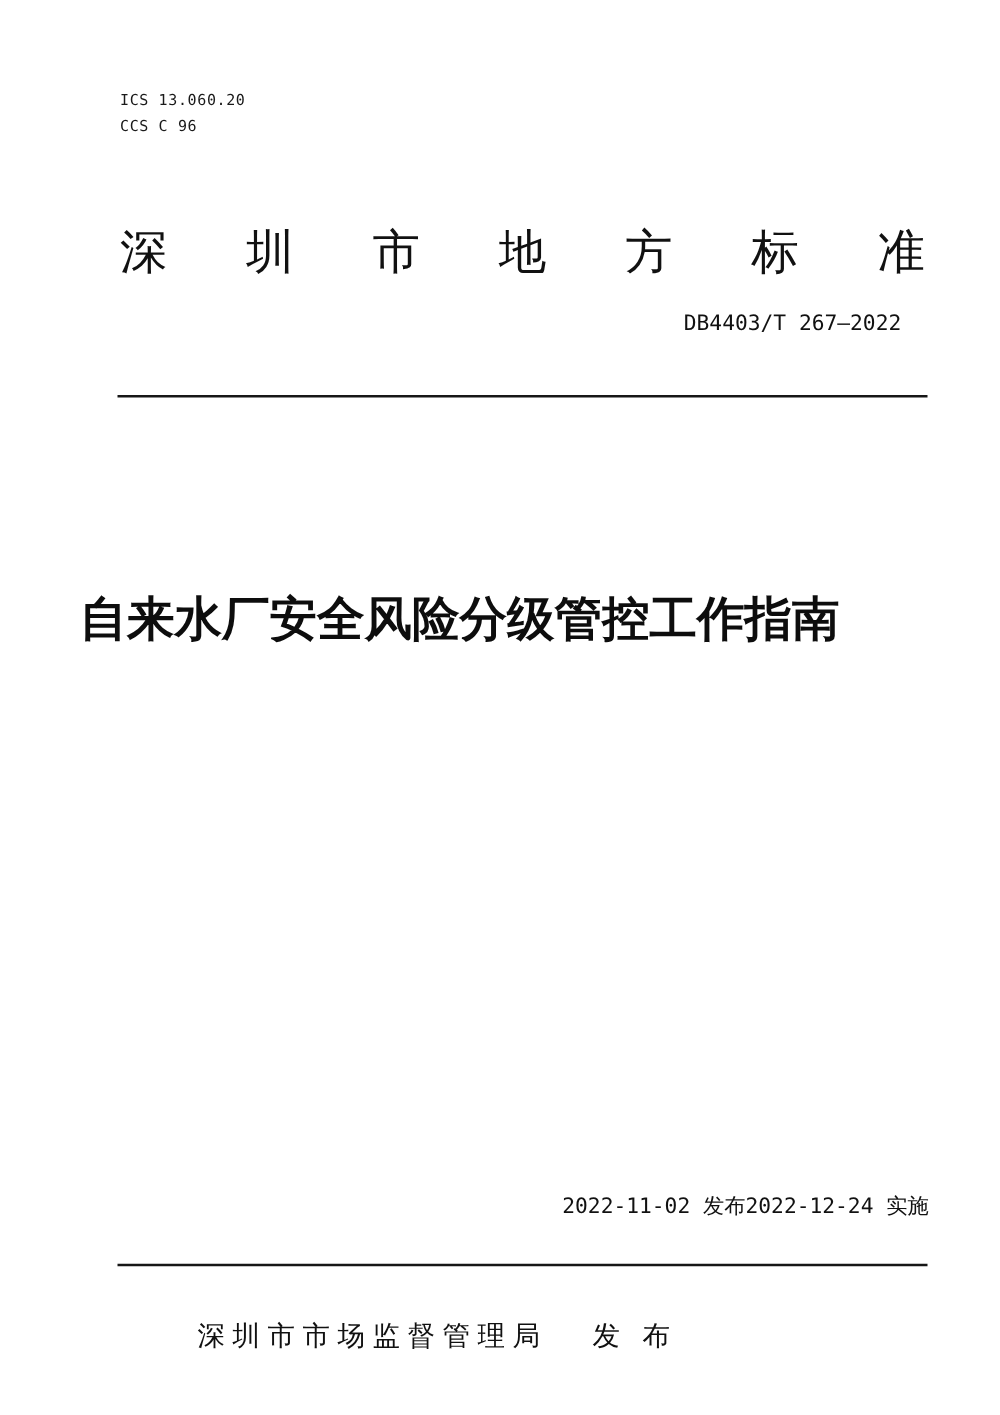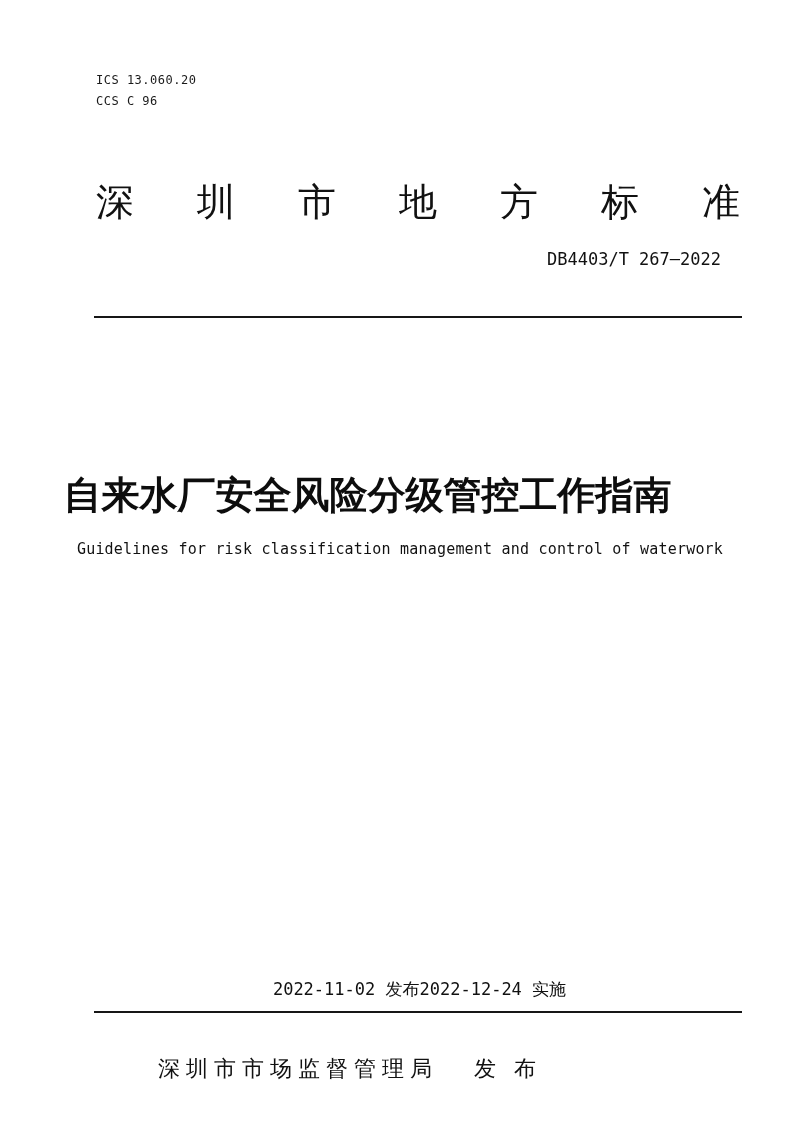--- a/index.html
+++ b/index.html
@@ -85,25 +85,25 @@
     left: 0;
     width: 800px;
     text-align: center;
     font-family: "DejaVu Sans Mono", monospace;
     font-size: 15px;
     letter-spacing: 0.2px;
     color: #111111;
   }
   .dates-row {
     position: absolute;
-    top: 946px;
+    top: 921px;
     left: 96px;
     right: 57px;
     display: flex;
-    justify-content: center;
+    justify-content: flex-end;
     font-family: "DejaVu Sans Mono", monospace;
     font-size: 17px;
     color: #111111;
   }
   .publisher-row {
     position: absolute;
     top: 1022px;
     left: 0;
     width: 700px;
     display: flex;
@@ -136,21 +136,20 @@
       <span>标</span>
       <span>准</span>
     </div>
 
   <div class="doc-number">DB4403/T 267—2022</div>
 
   <div class="rule rule-top"></div>
 
   <div class="title-zh">自来水厂安全风险分级管控工作指南</div>
 
-  <div class="title-en">Guidelines for risk classification management and control of waterwork</div>
 
   <div class="dates-row">
     <span>2022-11-02 发布</span>
     <span>2022-12-24 实施</span>
   </div>
 
   <div class="rule rule-bottom"></div>
 
   <div class="publisher-row">
     <span>深圳市市场监督管理局</span>

